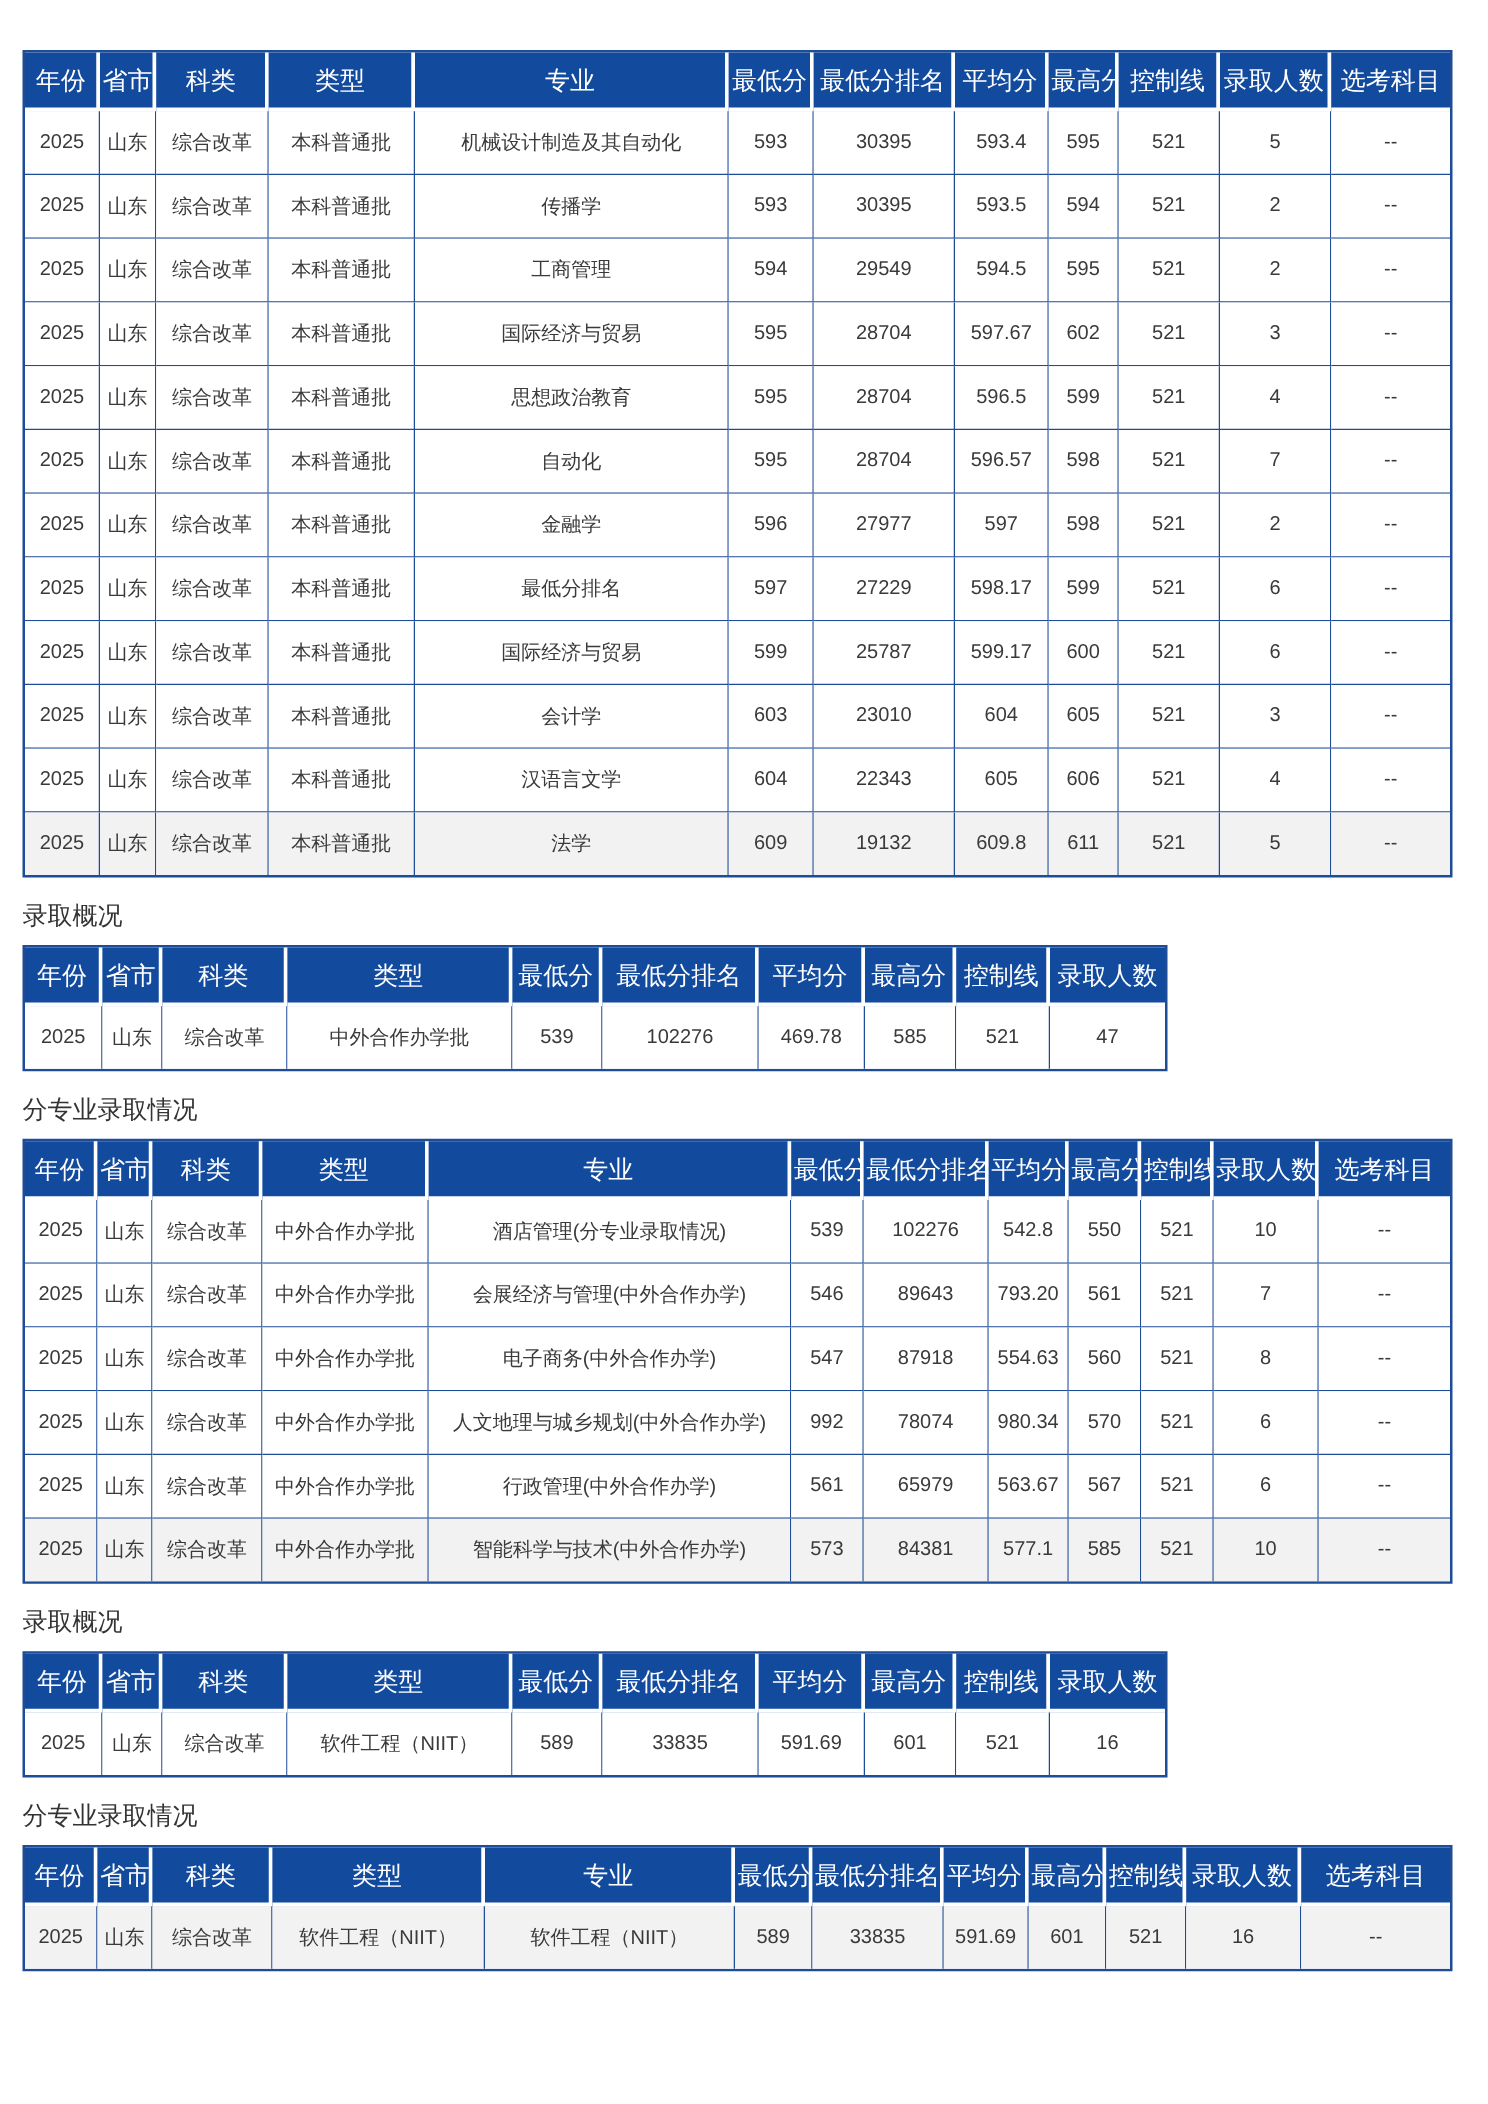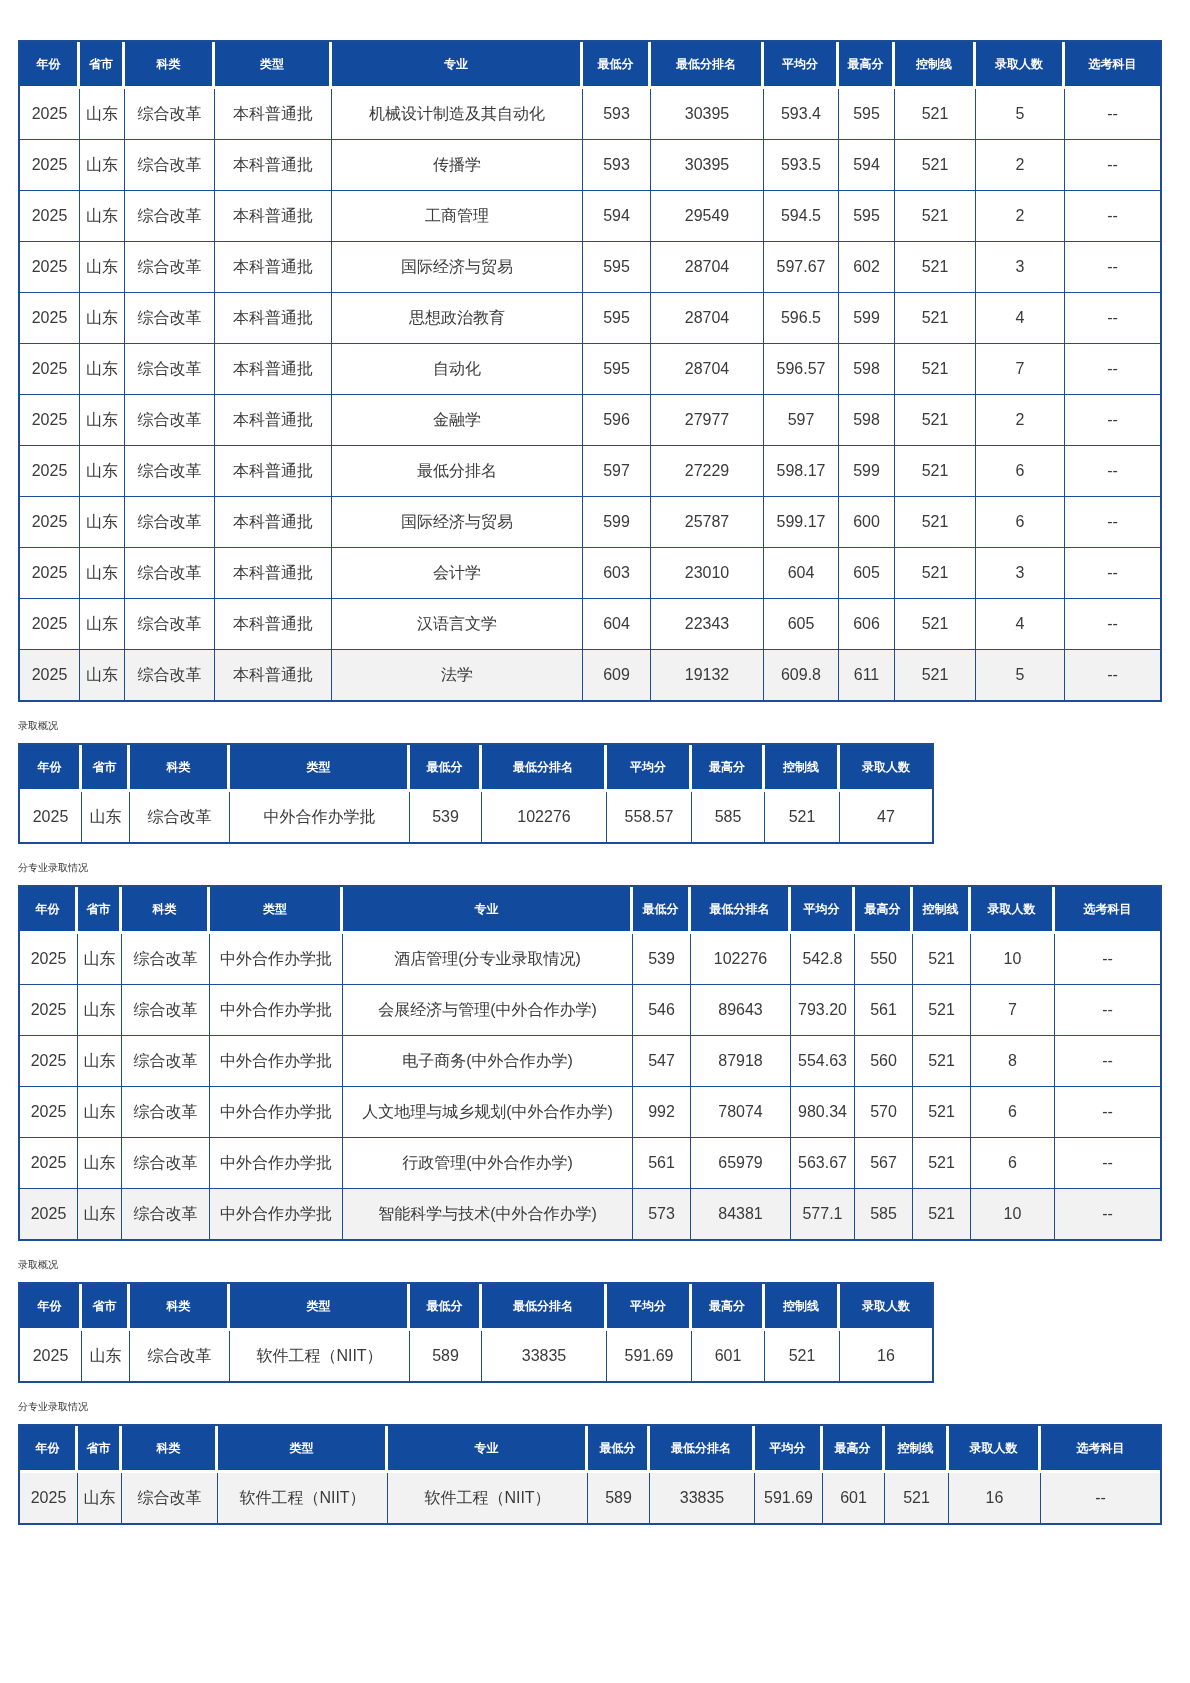--- a/index.html
+++ b/index.html
@@ -20,22 +20,22 @@
   table.adm {
     border-collapse: separate;
     border-spacing: 0;
     table-layout: fixed;
     border: 2px solid var(--border);
     margin: 0;
   }
   table.adm th {
     background: var(--header-bg);
     color: var(--header-text);
-    font-size: 12px;
-    font-weight: 700;
+    font-size: 20px;
+    font-weight: 400;
     text-align: center;
     vertical-align: middle;
     height: 44px;
     padding: 0 2px;
     border-right: 3px solid #ffffff;
     border-bottom: 3px solid #ffffff;
     overflow: hidden;
     white-space: nowrap;
   }
   table.adm th:last-child {
@@ -57,21 +57,21 @@
   table.adm td:last-child {
     border-right: none;
   }
   table.adm tr:last-child td {
     border-bottom: none;
   }
   table.adm tr.alt td {
     background: var(--alt-bg);
   }
   .section-label {
-    font-size: 10px;
+    font-size: 20px;
     color: var(--label-text);
     margin: 17px 0 10px 0;
   }
 </style>
 </head>
 <body>
 
 <div class="page">
   <div id="content">
       <table class="adm" style="width: 1140px;">
@@ -305,21 +305,21 @@
           </tr>
         </thead>
         <tbody>
           <tr>
             <td>2025</td>
             <td>山东</td>
             <td>综合改革</td>
             <td>中外合作办学批</td>
             <td>539</td>
             <td>102276</td>
-            <td>558.57</td>
+            <td>469.78</td>
             <td>585</td>
             <td>521</td>
             <td>47</td>
           </tr>
         </tbody>
       </table>
       <div class="section-label">分专业录取情况</div>
       <table class="adm" style="width: 1140px;">
         <colgroup>
           <col style="width: 58px;">

